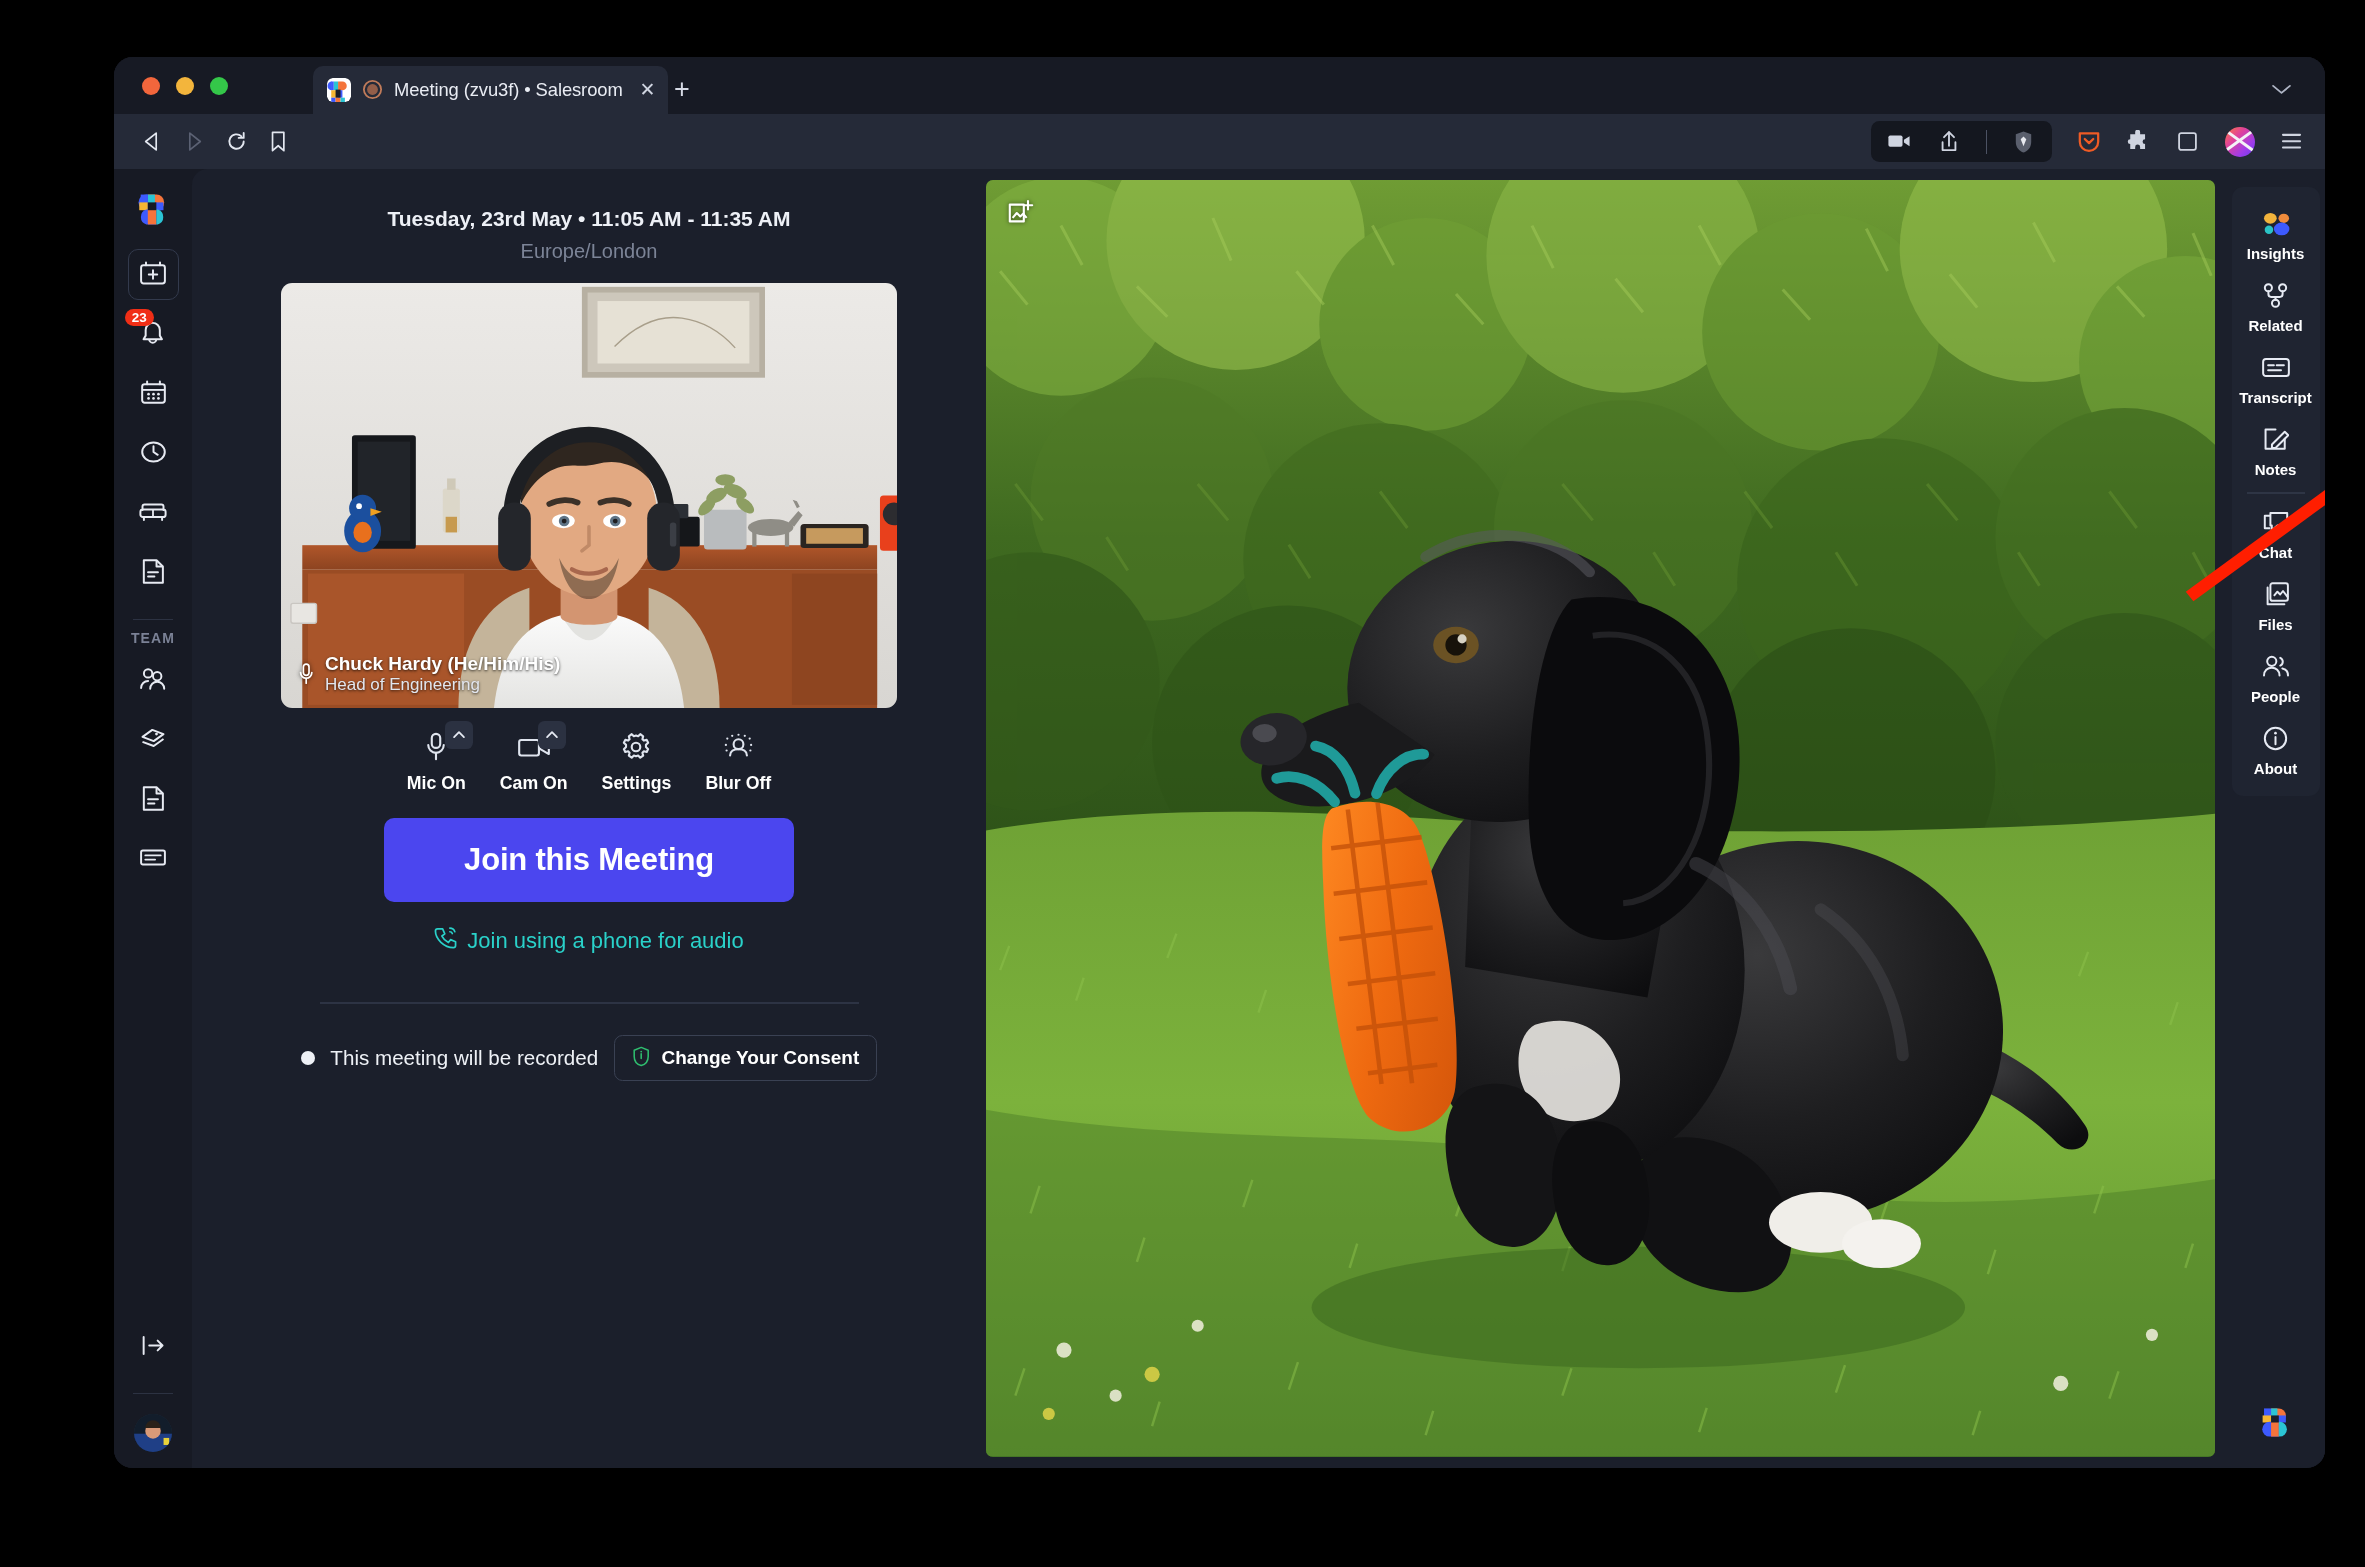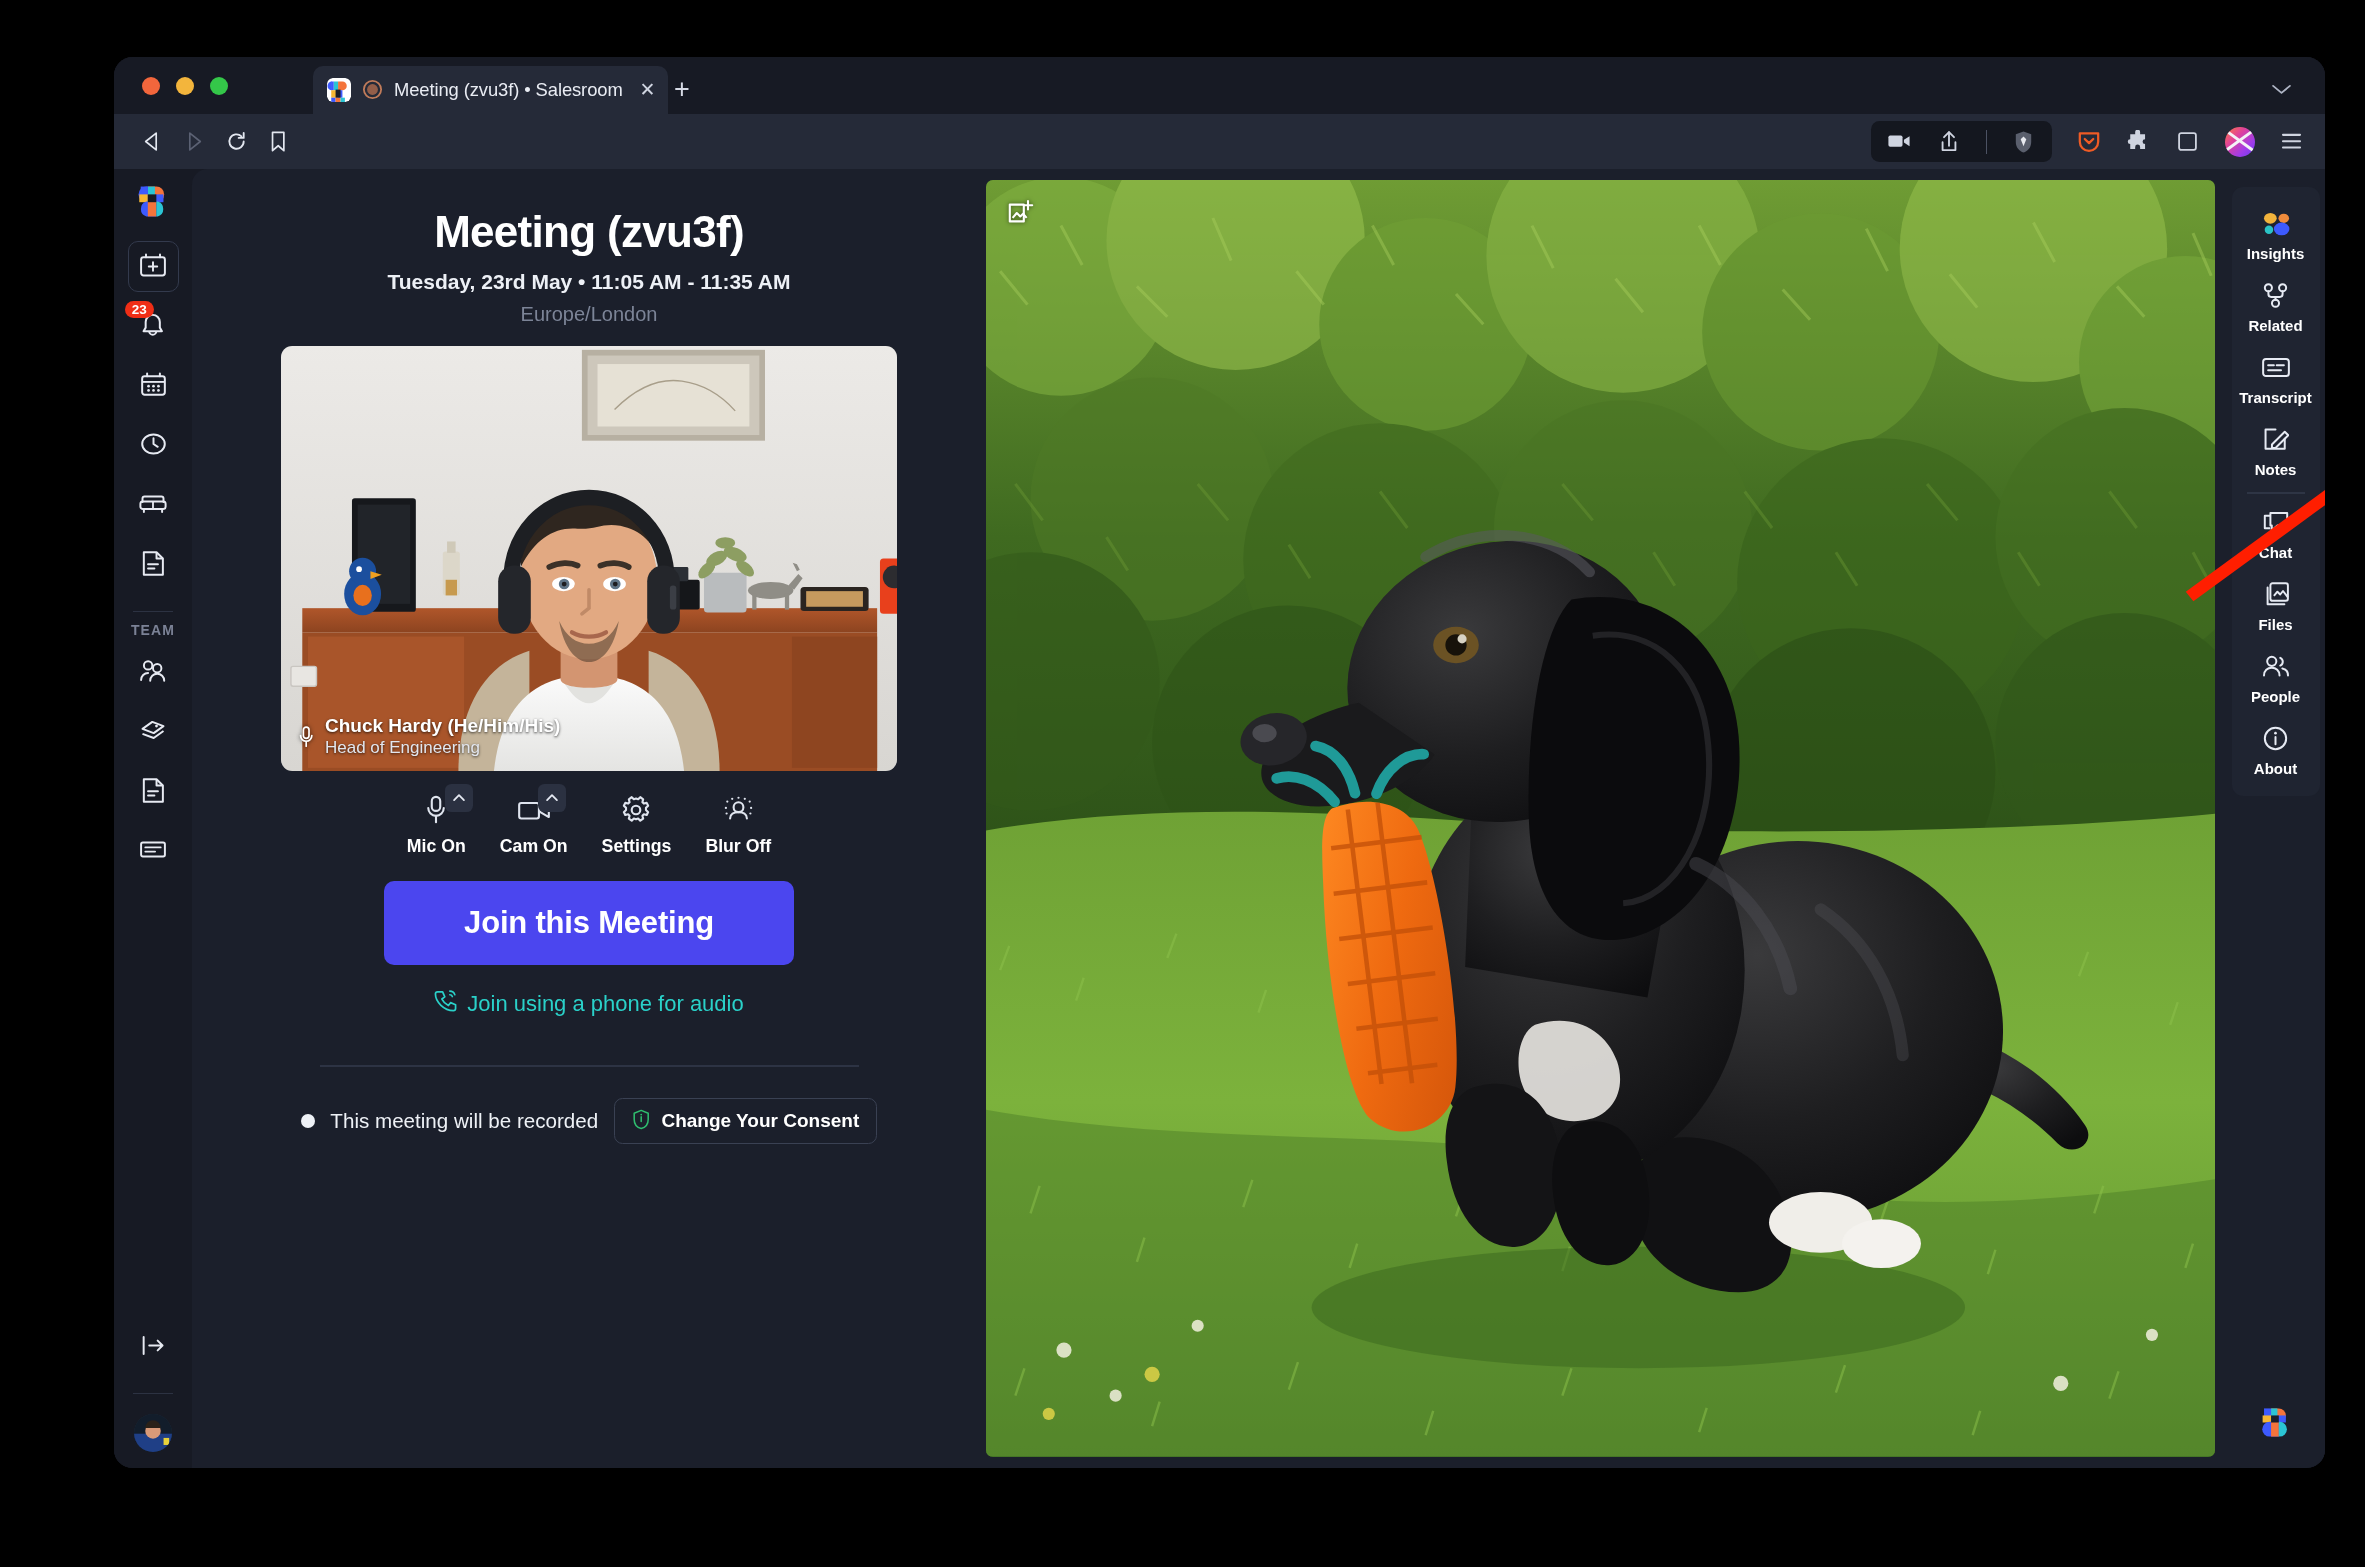--- a/index.html
+++ b/index.html
@@ -123,21 +123,21 @@
     width: 100%; height: calc(100% - 112px);
     background: #171a24;
     display: flex;
   }
 
   
   .left-rail {
     width: 78px; flex: none;
     background: #171a24;
     display: flex; flex-direction: column; align-items: center;
-    padding-top: 16px;
+    padding-top: 24px;
     position: relative;
   }
   .rail-logo { width: 37px; height: 33px; margin-bottom: 23px; }
   .rail-btn {
     width: 51px; height: 51px; margin-bottom: 8.5px;
     display: flex; align-items: center; justify-content: center;
     color: #e7eaf2; cursor: pointer; border-radius: 10px;
     position: relative;
   }
   .rail-btn.boxed { border: 1.4px solid #333a4d; }
@@ -607,21 +607,20 @@
             <circle cx="27" cy="24" r="11" fill="#d99a78"></circle>
             <path d="M16 20a11 11 0 0 1 22 0z" fill="#2a2118"></path>
             <rect x="42" y="34" width="8" height="10" fill="#e8d23a"></rect>
           </svg>
         </div>
       </nav>
 
       <main class="stage">
 
         <section class="meeting-panel">
-          <h1 class="meeting-title">Meeting (zvu3f)</h1>
           <div class="meeting-when">Tuesday, 23rd May • 11:05 AM - 11:35 AM</div>
           <div class="meeting-tz">Europe/London</div>
 
           <div class="selfview">
             <svg viewBox="0 0 868 600" preserveAspectRatio="xMidYMid slice">
               <defs>
                 <linearGradient id="wallg" x1="0" y1="0" x2="0" y2="1">
                   <stop offset="0" stop-color="#eceae7"></stop>
                     <stop offset="1" stop-color="#d8d6d2"></stop>
                 </linearGradient>

